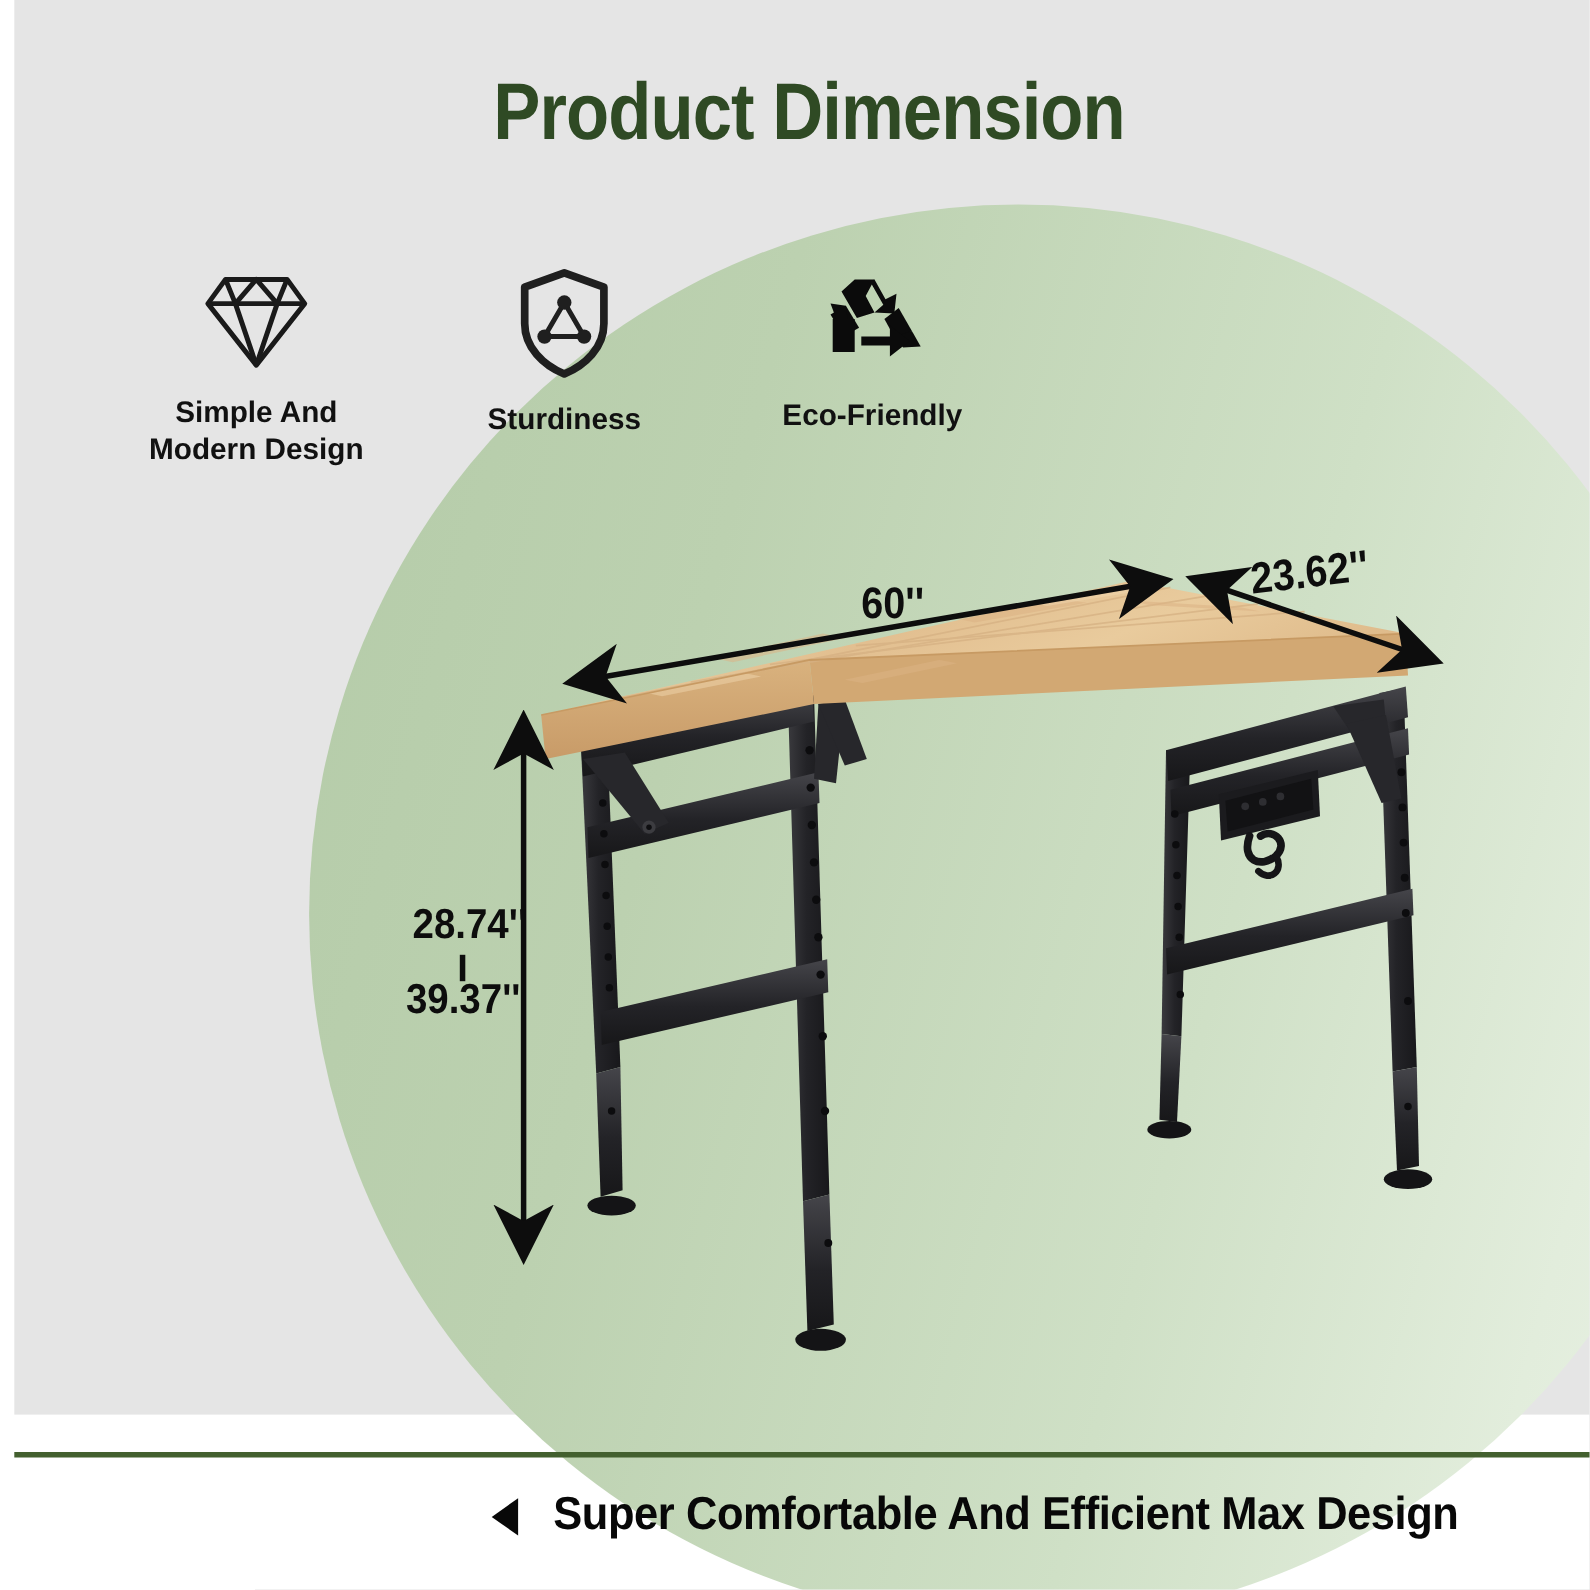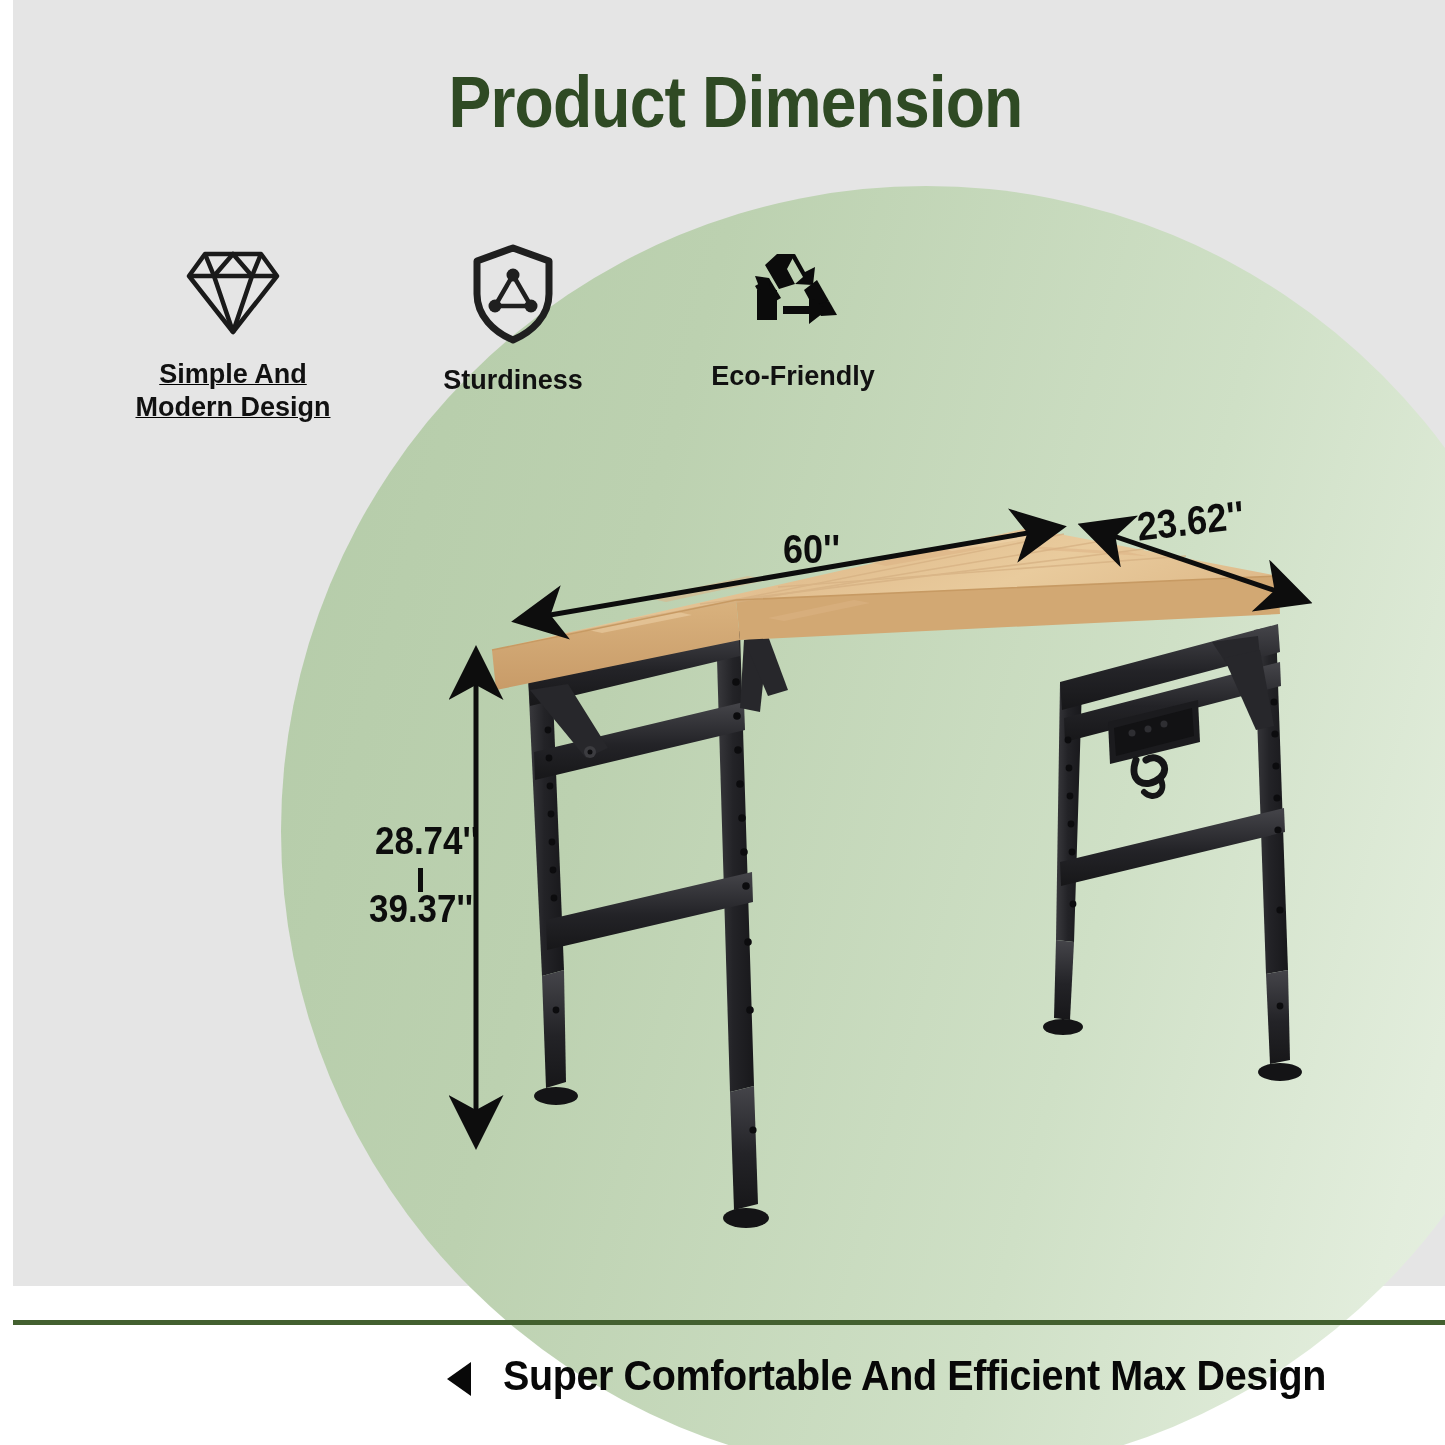--- a/index.html
+++ b/index.html
@@ -34,21 +34,21 @@
   }
 
   
   .feature{ position:absolute; text-align:center; }
   .feature .icon-wrap{ display:block; margin:0 auto 16px; }
   .feature .flabel{
     font-size:27px; font-weight:bold; color:#111; line-height:1.22;
     transform:scaleX(.97); transform-origin:center top;
     white-space:pre-line;
   }
-  #feat-0{ left:80px; top:246px; width:280px;text-decoration:underline; }
+  #feat-0{ left:80px; top:246px; width:280px; }
   #feat-1{ left:386px; top:244px; width:228px;text-align:center; }
   #feat-2{ left:650px; top:248px; width:260px; }
 
   
   #bench{ position:absolute; left:455px; top:490px; width:870px; height:740px; }
 
   
   .dimlabel{
     position:absolute; color:#0d0d0d; font-weight:bold;
     white-space:nowrap; transform-origin:left top;

